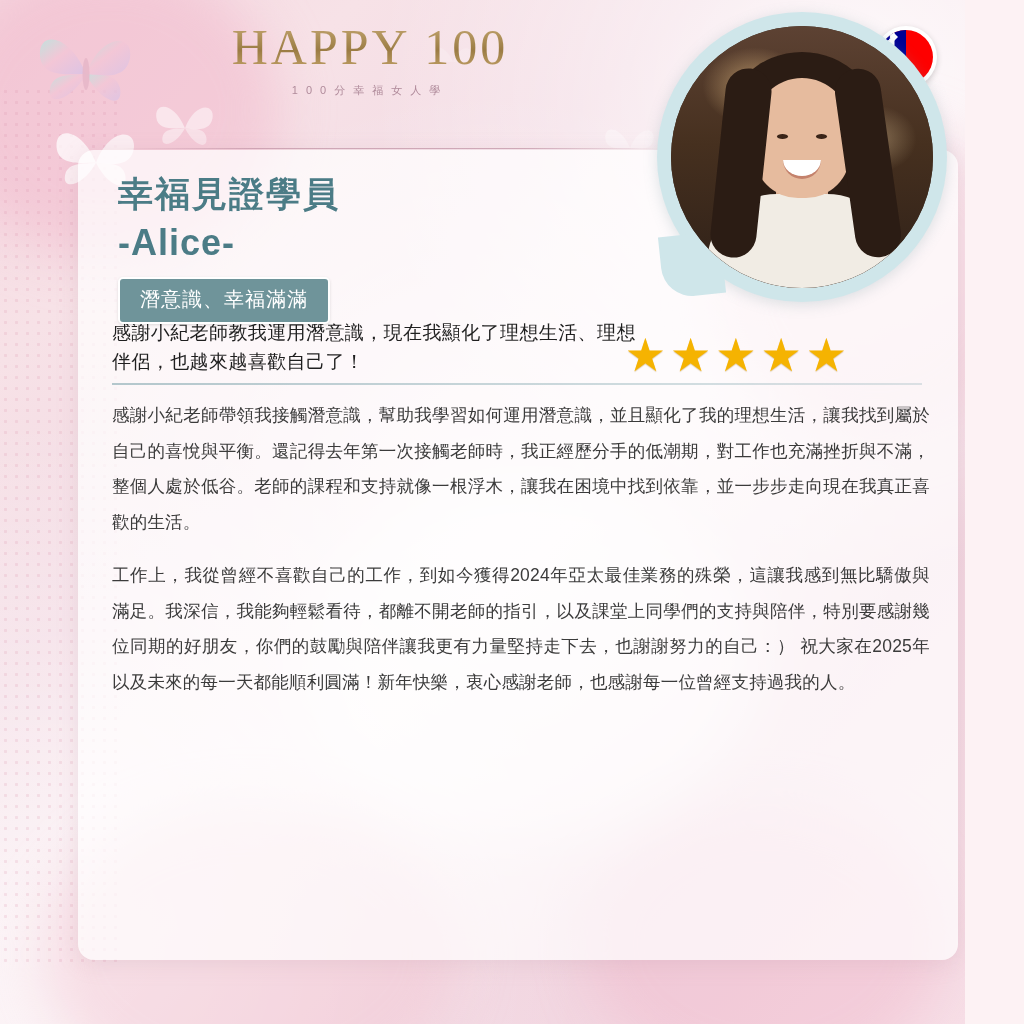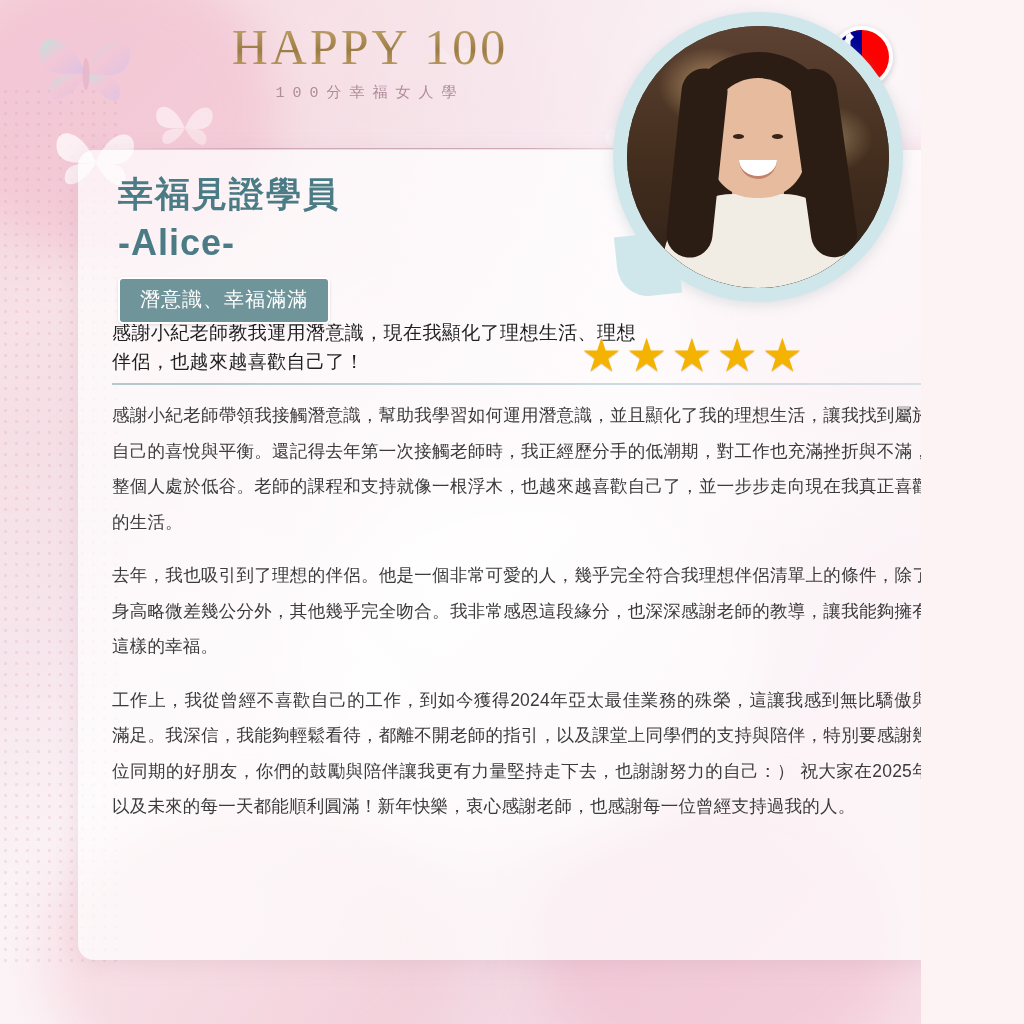--- a/index.html
+++ b/index.html
@@ -18,20 +18,21 @@
   #page {
     position: relative;
     width: 921px;
     height: 1024px;
     overflow: hidden;
     background:
       radial-gradient(circle at 88% 10%, rgba(255,255,255,0.85) 0%, rgba(255,255,255,0) 38%),
       radial-gradient(circle at 6% 92%, rgba(255,255,255,0.7) 0%, rgba(255,255,255,0) 40%),
       radial-gradient(circle at 50% 50%, rgba(255,255,255,0.55) 0%, rgba(255,255,255,0) 60%),
       linear-gradient(135deg, #f6d9e1 0%, #f7e2e7 18%, #f3dbe4 35%, #f8e6ec 55%, #f1d4df 75%, #f7dfe7 100%);
+    padding-left: 44px;
   }
   
   .blotch {
     position: absolute;
     border-radius: 50%;
     filter: blur(26px);
     pointer-events: none;
   }
   .b1 { left: -60px; top: -40px;  width: 340px; height: 300px; background: rgba(239,176,197,0.45); }
   .b2 { right: -70px; top: 120px; width: 320px; height: 320px; background: rgba(242,188,205,0.35); }
@@ -72,24 +73,24 @@
     color: #a98a54;
     background: linear-gradient(180deg,#c9ac76 0%,#9b7c44 55%,#caa96f 100%);
     -webkit-background-clip: text;
     background-clip: text;
     color: transparent;
     line-height: 1.1;
     margin: 0;
   }
   .brand-sub {
     margin-top: 8px;
-    font-size: 15px;
+    font-size: 11px;
     letter-spacing: 8px;
     color: #b08b9b;
-    font-family: Liberation Mono, monospace;
+    font-family: Liberation Sans, sans-serif;
   }
   .header-rule {
     position: absolute;
     left: 120px; top: 148px;
     width: 540px; height: 1px;
     background: linear-gradient(90deg, rgba(200,160,175,0) 0%, rgba(196,152,170,0.75) 25%, rgba(196,152,170,0.75) 75%, rgba(200,160,175,0) 100%);
   }
 
   
   .flag-pin {
@@ -455,18 +456,17 @@
     <span class="star">★</span>
     <span class="star">★</span>
     <span class="star">★</span>
     <span class="star">★</span>
     <span class="star">★</span>
   </div>
 
   <div class="divider"></div>
 
   <div class="body-text">
-    <p>感謝小紀老師帶領我接觸潛意識，幫助我學習如何運用潛意識，並且顯化了我的理想生活，讓我找到屬於自己的喜悅與平衡。還記得去年第一次接觸老師時，我正經歷分手的低潮期，對工作也充滿挫折與不滿，整個人處於低谷。老師的課程和支持就像一根浮木，也越來越喜歡自己了，並一步步走向現在我真正喜歡的生活。</p>
-    <p>去年，我也吸引到了理想的伴侶。他是一個非常可愛的人，幾乎完全符合我理想伴侶清單上的條件，除了身高略微差幾公分外，其他幾乎完全吻合。我非常感恩這段緣分，也深深感謝老師的教導，讓我能夠擁有這樣的幸福。</p>
+    <p>感謝小紀老師帶領我接觸潛意識，幫助我學習如何運用潛意識，並且顯化了我的理想生活，讓我找到屬於自己的喜悅與平衡。還記得去年第一次接觸老師時，我正經歷分手的低潮期，對工作也充滿挫折與不滿，整個人處於低谷。老師的課程和支持就像一根浮木，讓我在困境中找到依靠，並一步步走向現在我真正喜歡的生活。</p>
     <p>工作上，我從曾經不喜歡自己的工作，到如今獲得2024年亞太最佳業務的殊榮，這讓我感到無比驕傲與滿足。我深信，我能夠輕鬆看待，都離不開老師的指引，以及課堂上同學們的支持與陪伴，特別要感謝幾位同期的好朋友，你們的鼓勵與陪伴讓我更有力量堅持走下去，也謝謝努力的自己：） 祝大家在2025年以及未來的每一天都能順利圓滿！新年快樂，衷心感謝老師，也感謝每一位曾經支持過我的人。</p>
   </div>
 
 </div>
 
 </body></html>

